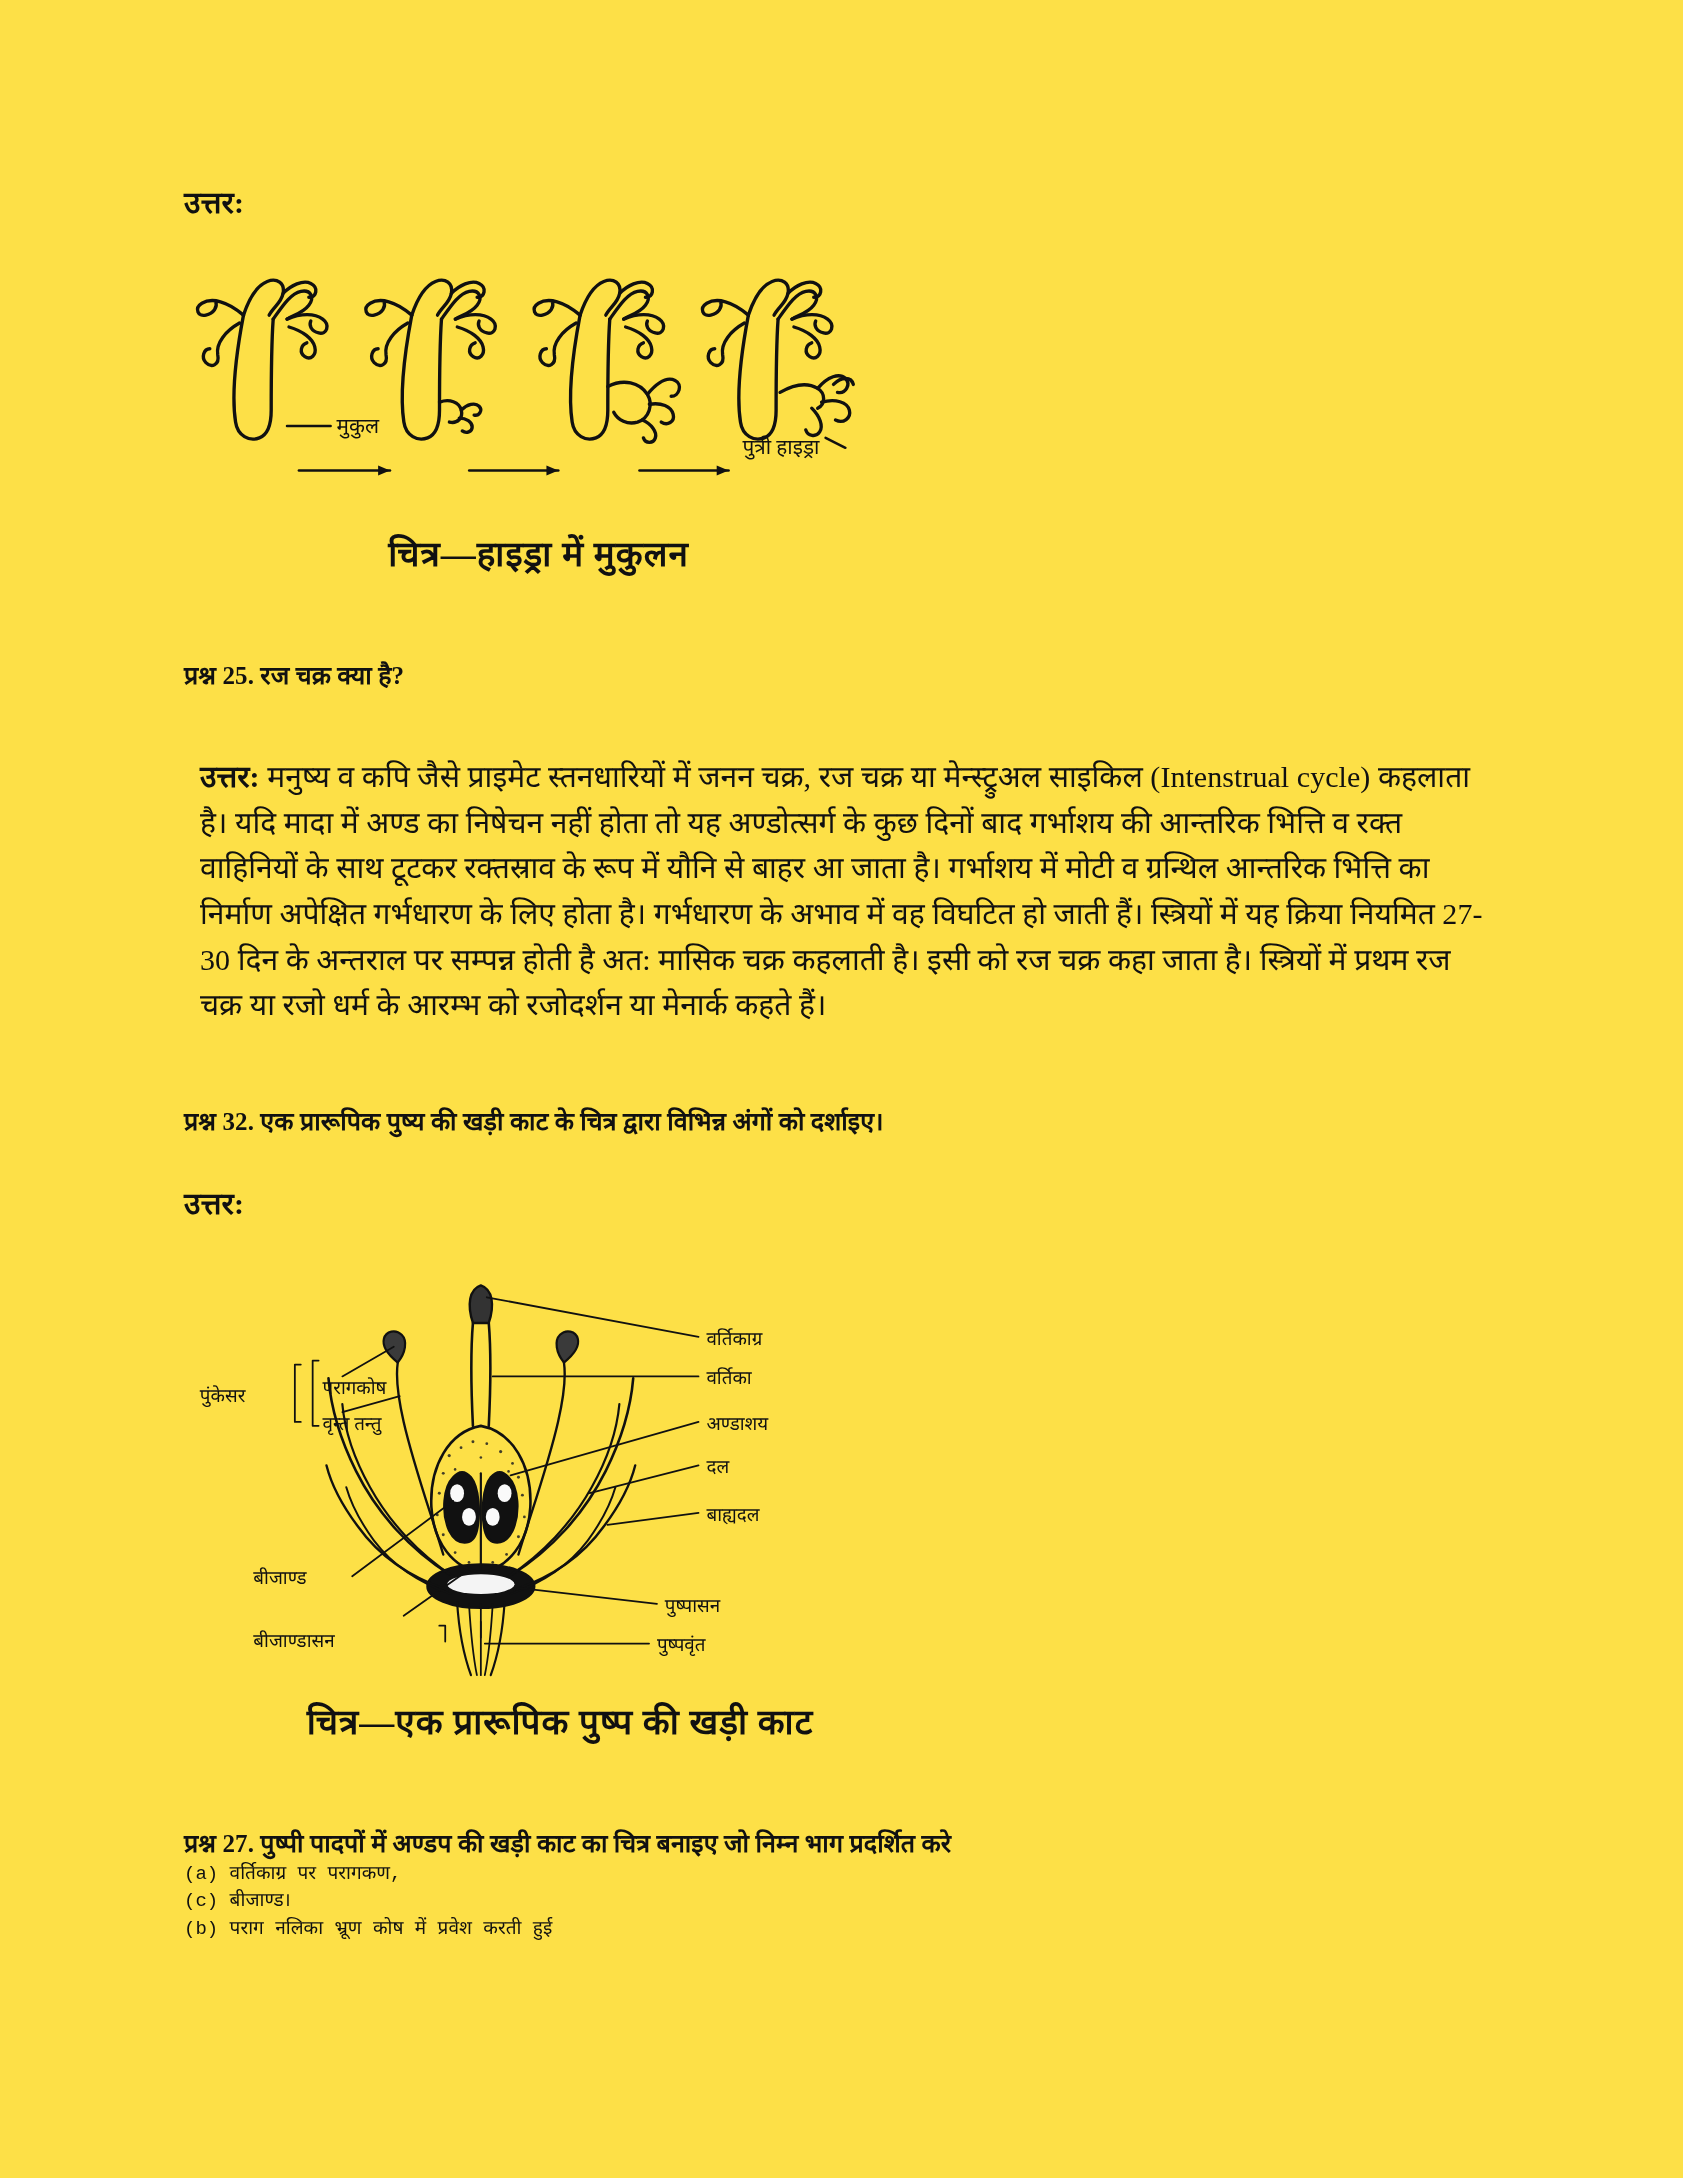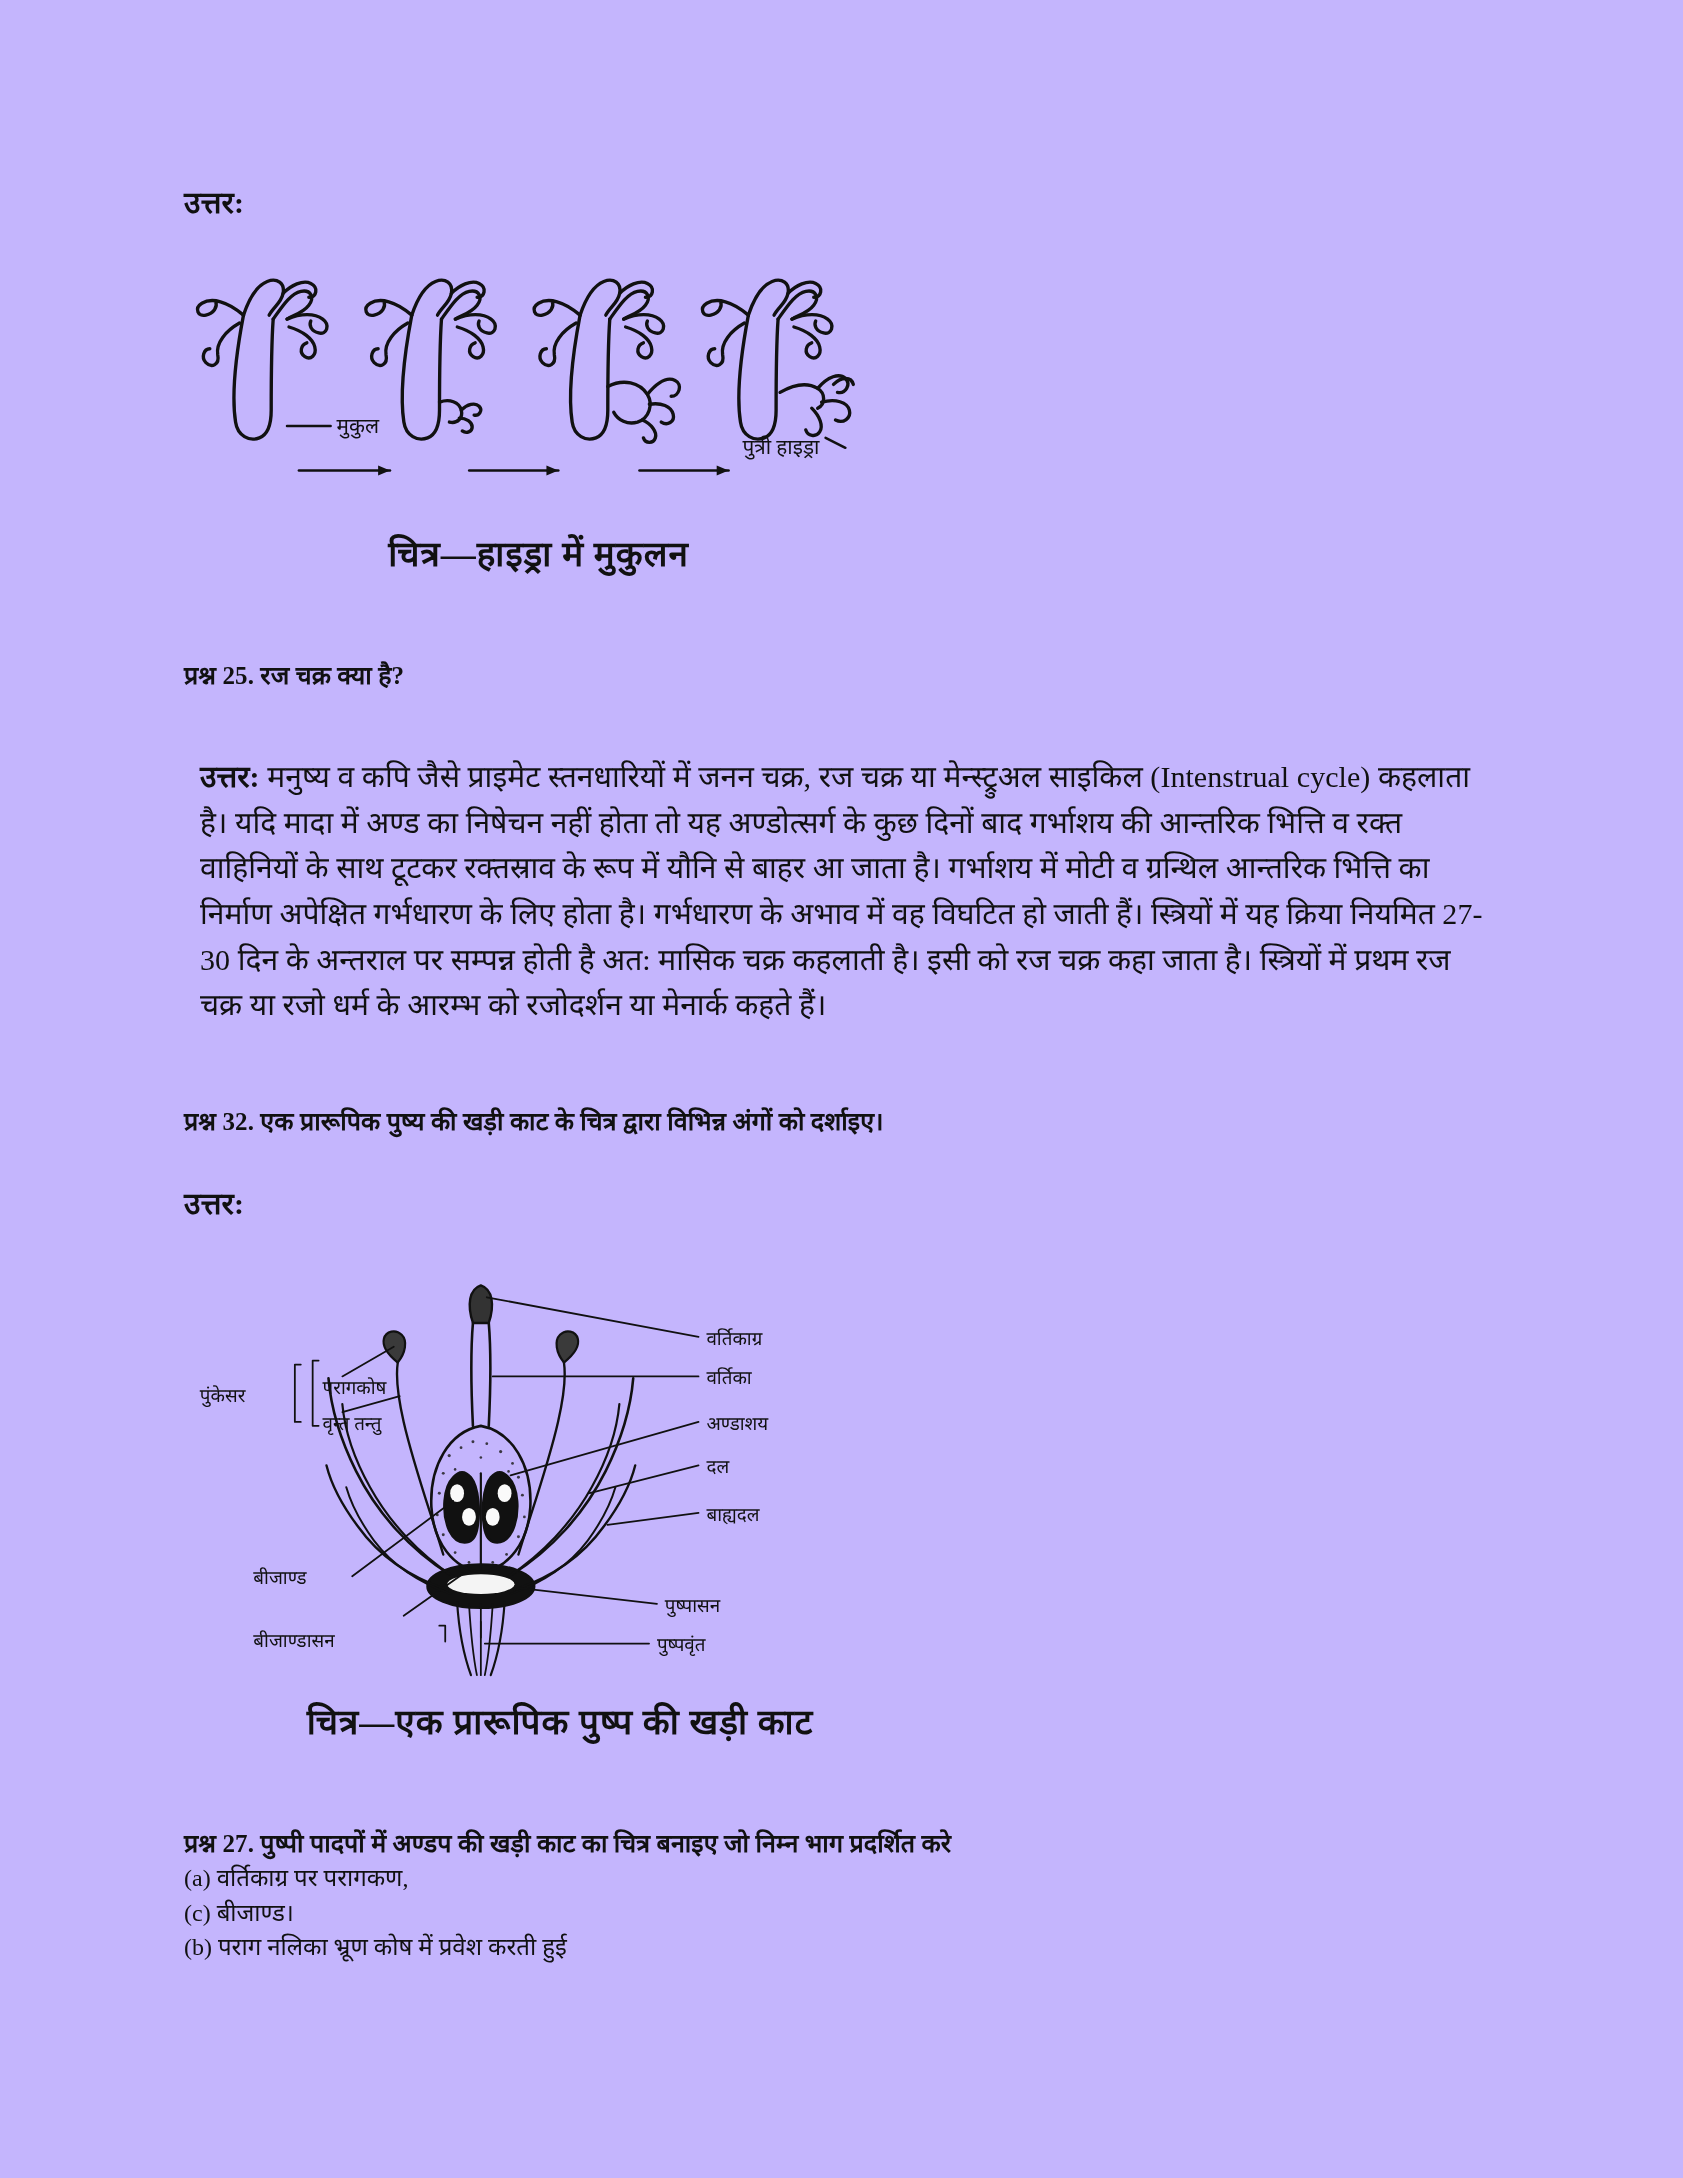--- a/index.html
+++ b/index.html
@@ -13,21 +13,21 @@
     font-family: "Liberation Serif", "DejaVu Serif", serif;
     color: #111111;
     position: relative;
     overflow: hidden;
   }
   .page {
     position: absolute;
     left: 0; top: 0;
     width: 1683px;
     height: 2178px;
-    background: #c4b5fd;
+    background: #fde047;
   }
   .content {
     position: absolute;
     left: 184px;
     top: 184px;
     width: 1317px;
   }
 
   
   .answer-label {
@@ -48,23 +48,24 @@
     font-size: 30px;
     line-height: 1.52;
     margin: 16px;
     text-align: left;
     letter-spacing: 0.05px;
   }
   .para .lead {
     font-weight: bold;
   }
   .sub-line {
-    font-size: 24px;
+    font-size: 19px;
     line-height: 1.45;
     margin: 0;
+    font-family: Liberation Mono, monospace;
   }
   .gap-m  { height: 46px; }
   .gap-l  { height: 61px; }
   .gap-xl { height: 83px; }
 
   
   .figure {
     position: relative;
     width: 100%;
   }

